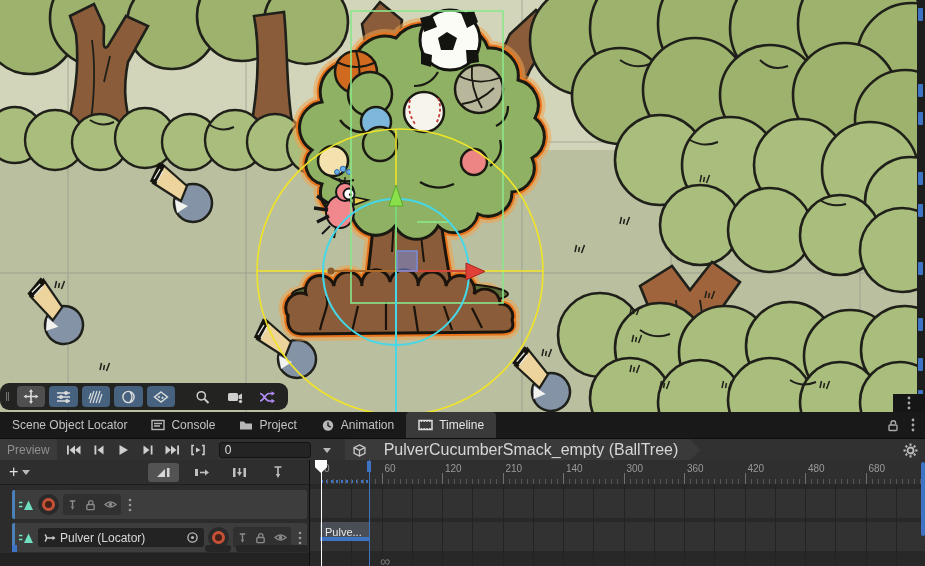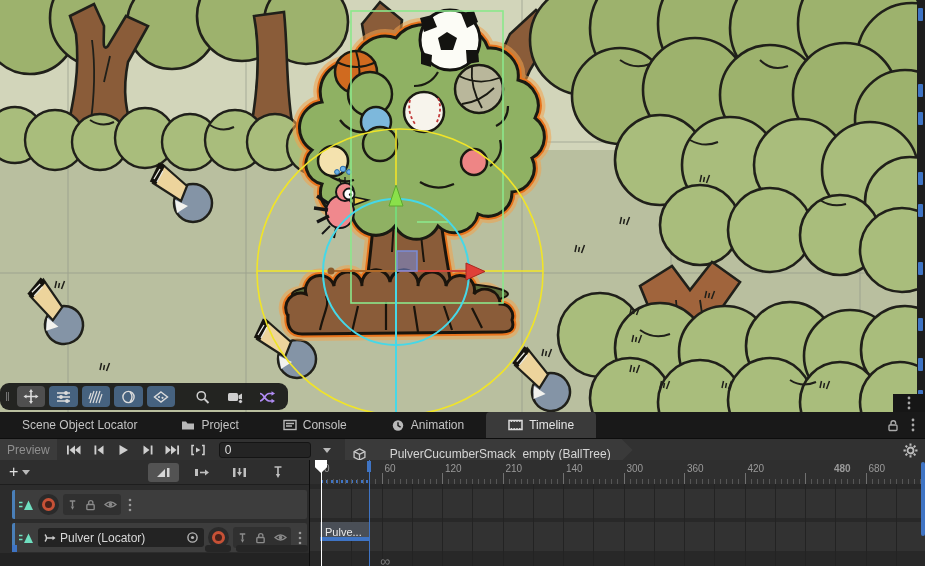--- a/index.html
+++ b/index.html
@@ -15,36 +15,36 @@
   .scene-toolbar{position:absolute;left:0;top:383px;height:27px;width:288px;background:rgba(24,24,24,.93);
        border-radius:9px;display:flex;align-items:center;gap:4px;padding:0 6px 0 5px;box-sizing:border-box}
   .grip{color:#787878;font-size:12px;margin-right:3px}
   .tool{width:29px;height:21px;border-radius:4px;display:flex;align-items:center;justify-content:center}
   .tool.gray{background:#4f4f4f}
   .tool.blue{background:#46627f}
   .tgap{width:6px}
   
   .tabbar{position:absolute;top:412px;left:0;width:925px;height:26px;background:#191919;
        display:flex;align-items:stretch;color:#c3c3c3;font-size:12px}
-  .tab{display:flex;align-items:center;gap:6px;padding:0 22px;white-space:nowrap}
+  .tab{display:flex;align-items:center;gap:6px;padding:0 12px;white-space:nowrap}
   .tab.active{background:#3a3a3a;border-radius:4px 4px 0 0;color:#e4e4e4}
   .tab-spacer{flex:1}
   .tab-actions{display:flex;align-items:center;gap:12px;padding-right:10px}
   
   .header{position:absolute;top:438px;left:0;width:925px;height:22px;background:#313131;
        display:flex;align-items:center;border-top:1px solid #0d0d0d}
   .preview-btn{height:22px;padding:0 7px;background:#3b3b3b;color:#8f8f8f;font-size:12px;
        display:flex;align-items:center;margin-right:4px}
   .tbtn{width:25px;height:18px;display:flex;align-items:center;justify-content:center;border-radius:3px}
   .frame-field{width:80px;height:14px;background:#242424;border:1px solid #141414;border-radius:3px;
        color:#dcdcdc;font-size:12px;padding:0 5px;margin-left:8px;outline:none}
   .hdr-caret{width:0;height:0;border-left:4px solid transparent;border-right:4px solid transparent;
        border-top:5px solid #b9b9b9;margin:0 10px 0 12px}
-  .breadcrumb{margin-left:4px;height:22px;display:flex;align-items:flex-end;gap:24px;background:#3a3a3a;
-       color:#d6d6d6;font-size:12px;padding:0 22px 0 8px;
+  .breadcrumb{margin-left:4px;height:22px;display:flex;align-items:center;gap:18px;background:#3a3a3a;
+       color:#d6d6d6;font-size:16px;padding:0 22px 0 8px;
        clip-path:polygon(0 0,calc(100% - 11px) 0,100% 50%,calc(100% - 11px) 100%,0 100%)}
   .hdr-spacer{flex:1}
   .gear-wrap{padding-right:7px}
   
   .tl-body{position:absolute;top:460px;left:0;width:925px;height:106px;display:flex;background:#262626}
   .left-panel{width:310px;position:relative;background:#2c2c2c;border-right:1px solid #0e0e0e;box-sizing:border-box}
   .lp-toolbar{height:24px;display:flex;align-items:center;border-bottom:1px solid #1e1e1e;background:#2e2e2e}
   .add-btn{color:#e0e0e0;font-size:16px;display:flex;align-items:center;gap:4px;padding:0 9px;line-height:1}
   .caret{width:0;height:0;border-left:4px solid transparent;border-right:4px solid transparent;border-top:5px solid #b9b9b9}
   .mode-group{margin-left:auto;display:flex;gap:7px;padding-right:16px;align-items:center}
@@ -393,30 +393,30 @@
         <circle cx="2" cy="12" r="1.4" fill="#a8a8a8"></circle>
     </svg>
   </div>
 
   <div class="tabbar">
     <div class="tab">
       <span>Scene Object Locator</span>
     </div>
     <div class="tab">
       <svg class="ic" width="14" height="12" viewBox="0 0 14 12">
-        <path d="M1,2.5 h4 l1.5,2 H13 V10.5 H1 Z" fill="#b8b8b8"></path>
-      </svg>
-      <span>Project</span>
+        <rect x="1" y="1.5" width="12" height="9" fill="none" stroke="#b8b8b8" stroke-width="1.4"></rect>
+        <path d="M3,4.5 H11 M3,7 H9" stroke="#b8b8b8" stroke-width="1.3"></path>
+      </svg>
+      <span>Console</span>
     </div>
     <div class="tab">
       <svg class="ic" width="14" height="12" viewBox="0 0 14 12">
-        <rect x="1" y="1.5" width="12" height="9" fill="none" stroke="#b8b8b8" stroke-width="1.4"></rect>
-        <path d="M3,4.5 H11 M3,7 H9" stroke="#b8b8b8" stroke-width="1.3"></path>
-      </svg>
-      <span>Console</span>
+        <path d="M1,2.5 h4 l1.5,2 H13 V10.5 H1 Z" fill="#b8b8b8"></path>
+      </svg>
+      <span>Project</span>
     </div>
     <div class="tab">
       <svg class="ic" width="14" height="13" viewBox="0 0 14 13">
         <circle cx="7" cy="6.5" r="5.2" fill="#b8b8b8"></circle>
         <path d="M7,3.2 V6.5 L9.6,8.2" stroke="#191919" stroke-width="1.4" fill="none"></path>
       </svg>
       <span>Animation</span>
     </div>
     <div class="tab active">
       <svg class="ic" width="15" height="12" viewBox="0 0 15 12">
@@ -635,21 +635,21 @@
           <span class="tick-label" style="left: 195.5px;">210</span>
           <div class="tick-major" style="left: 253px;"></div>
           <span class="tick-label" style="left: 256px;">140</span>
           <div class="tick-major" style="left: 313.5px;"></div>
           <span class="tick-label" style="left: 316.5px;">300</span>
           <div class="tick-major" style="left: 374px;"></div>
           <span class="tick-label" style="left: 377px;">360</span>
           <div class="tick-major" style="left: 434.5px;"></div>
           <span class="tick-label" style="left: 437.5px;">420</span>
           <div class="tick-major" style="left: 495px;"></div>
-          <span class="tick-label" style="left: 524px; font-weight: bold;">480</span>
+          <span class="tick-label" style="left: 498px;">480</span>
           <div class="tick-major" style="left: 555.5px;"></div>
           <span class="tick-label" style="left: 558.5px;">680</span>
           <div class="tick-minor" style="left: 17.05px;"></div>
           <div class="tick-minor" style="left: 23.1px;"></div>
           <div class="tick-minor" style="left: 29.1499px;"></div>
           <div class="tick-minor" style="left: 35.1999px;"></div>
           <div class="tick-minor" style="left: 41.2499px;"></div>
           <div class="tick-minor" style="left: 47.2999px;"></div>
           <div class="tick-minor" style="left: 53.3499px;"></div>
           <div class="tick-minor" style="left: 59.3998px;"></div>

